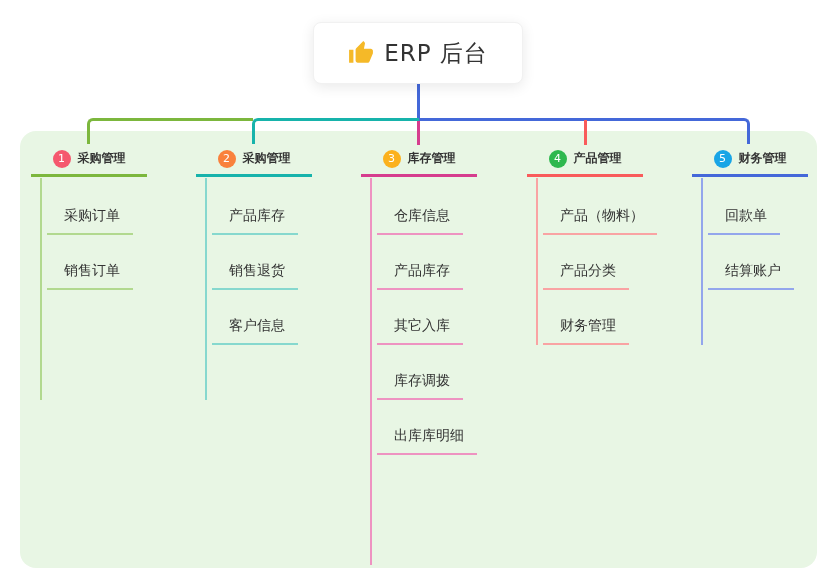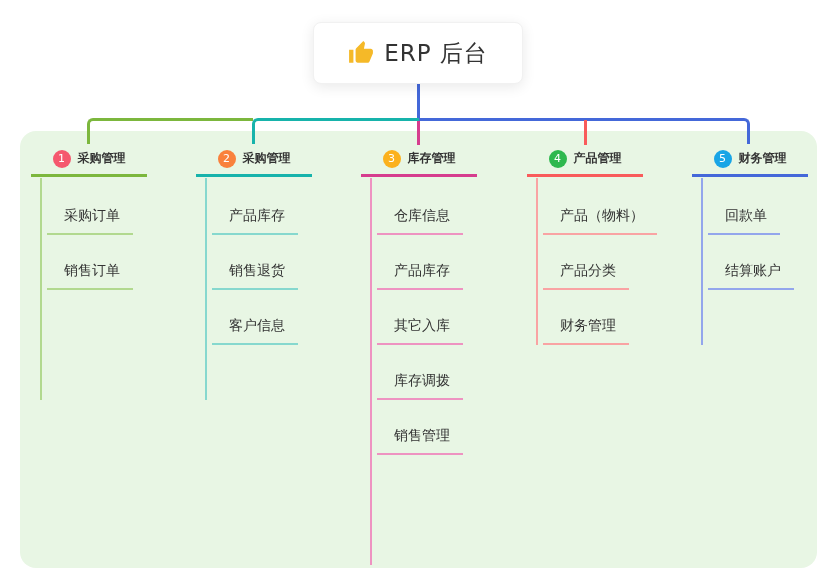--- a/index.html
+++ b/index.html
@@ -124,21 +124,21 @@
     <div class="child">
         <span>产品库存</span>
       </div>
     <div class="child">
         <span>其它入库</span>
       </div>
     <div class="child">
         <span>库存调拨</span>
       </div>
     <div class="child">
-        <span>销售管理</span>
+        <span>出库库明细</span>
       </div>
   </div>
 </div>
 
 <div class="branch b3">
   <div class="branch-title">
     <span class="badge">4</span>
     <span class="branch-label">产品管理</span>
   </div>
   <div class="vline"></div>

